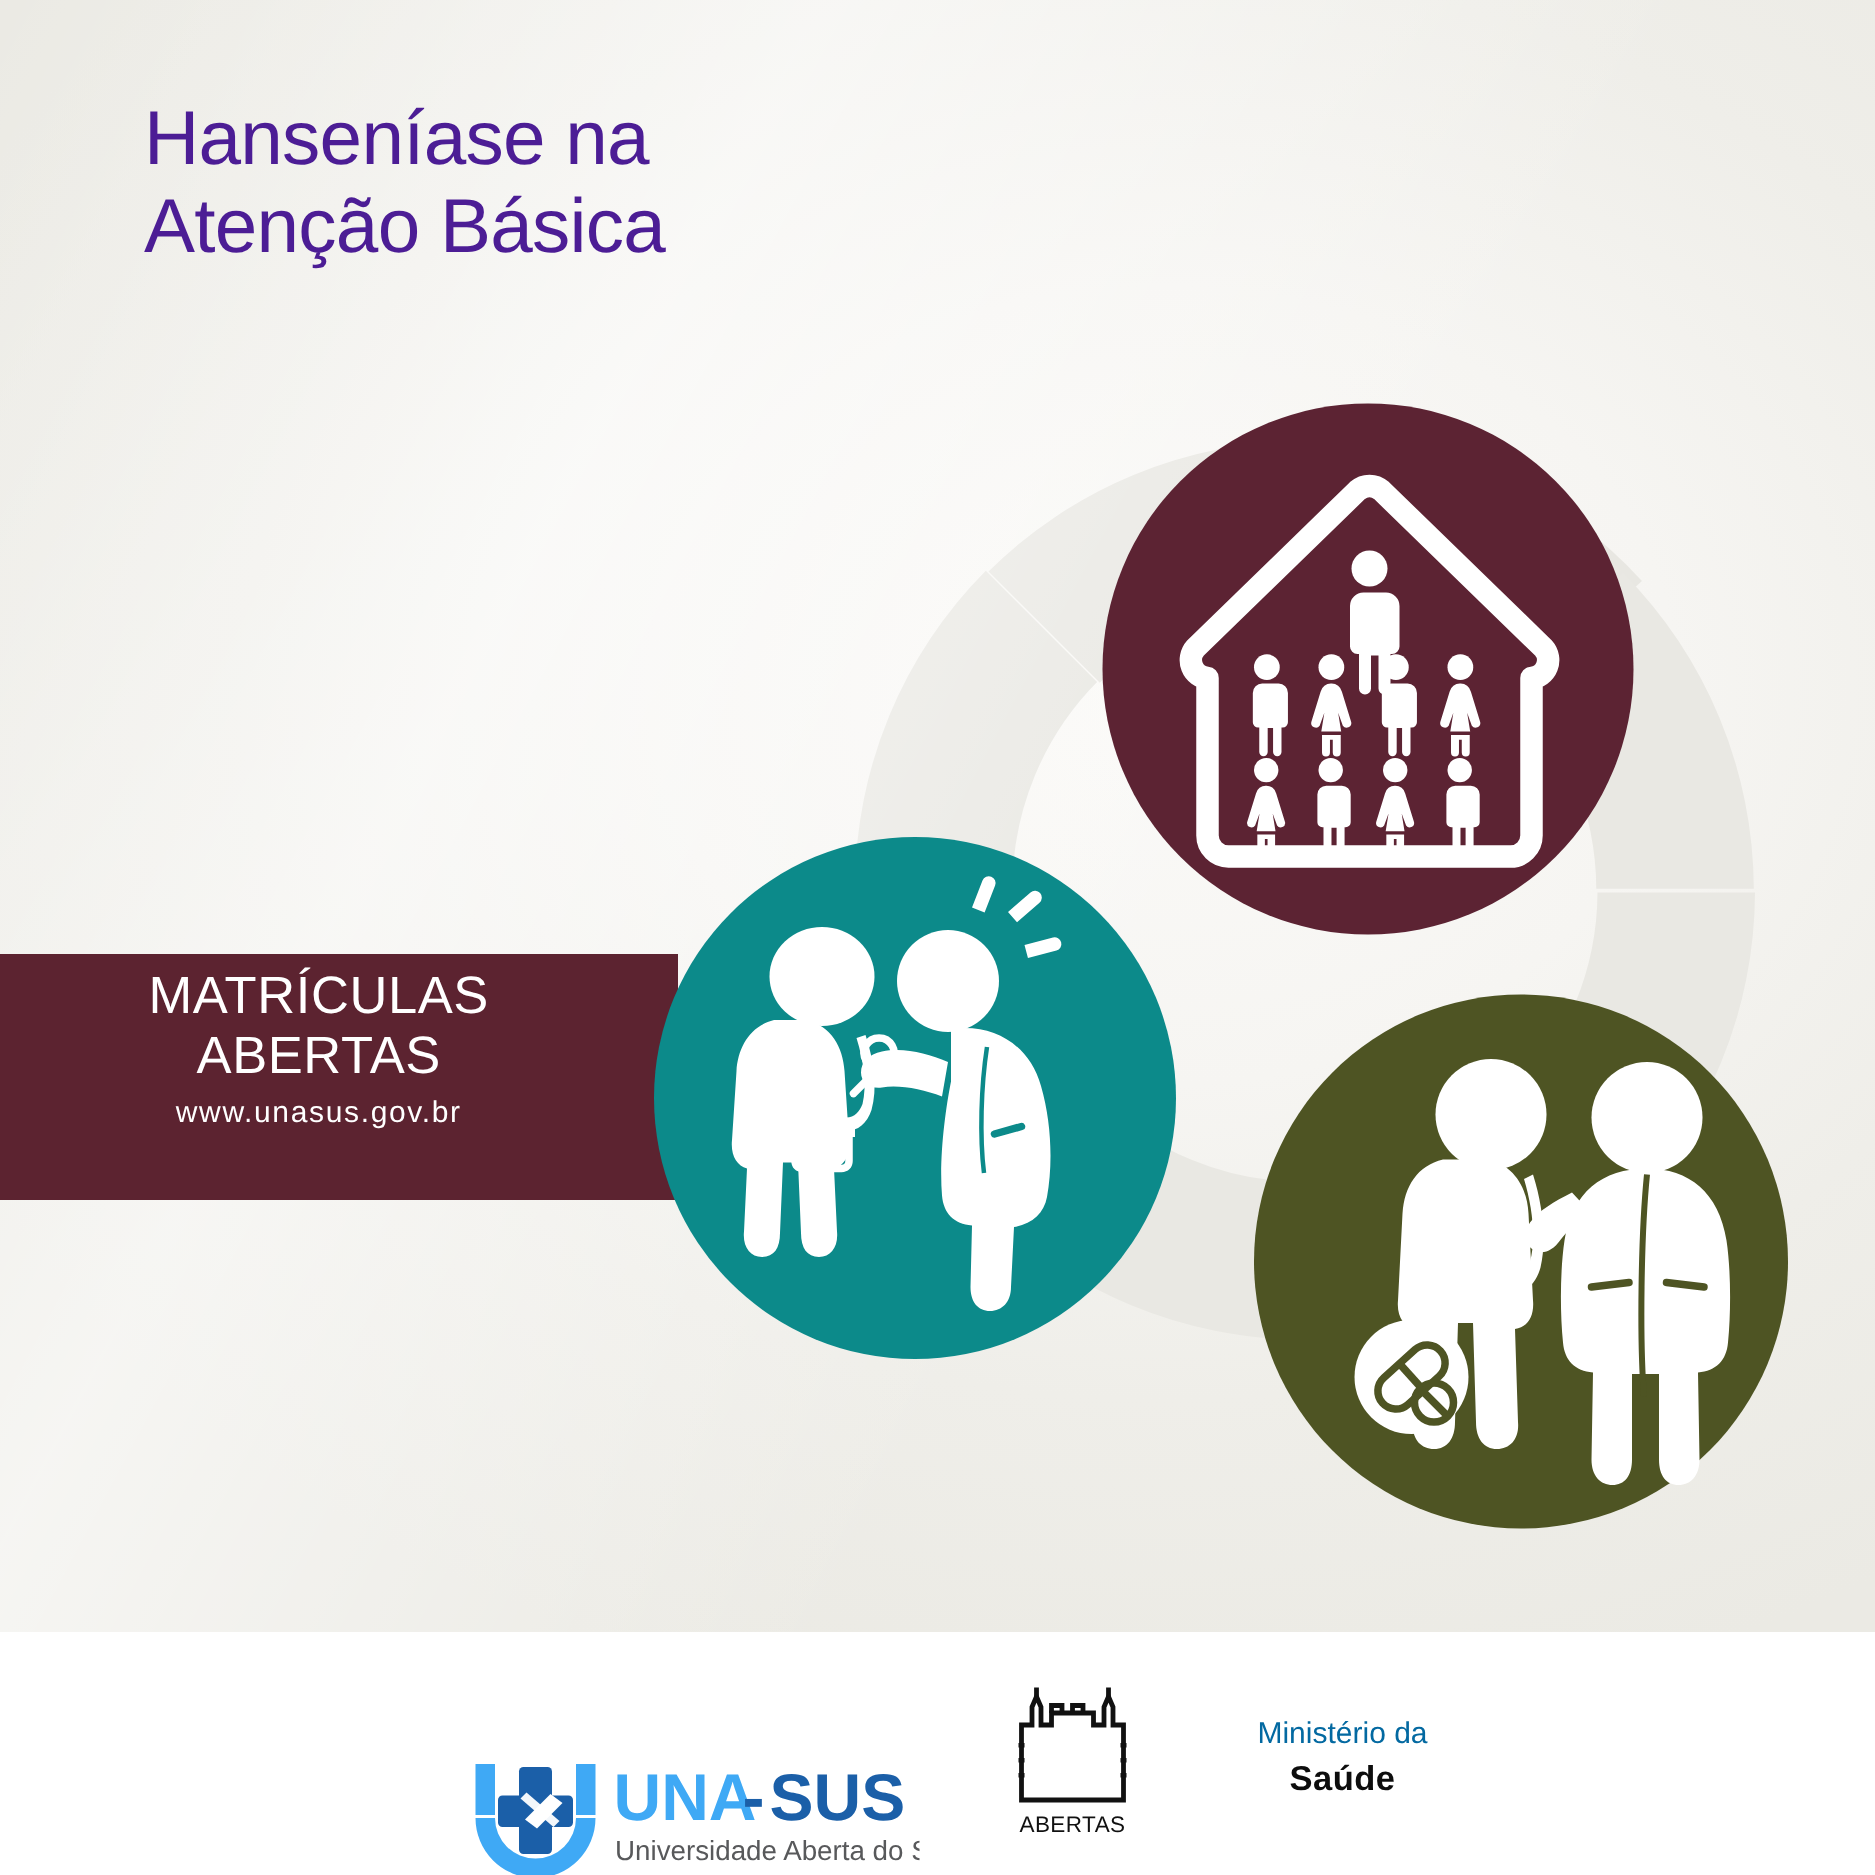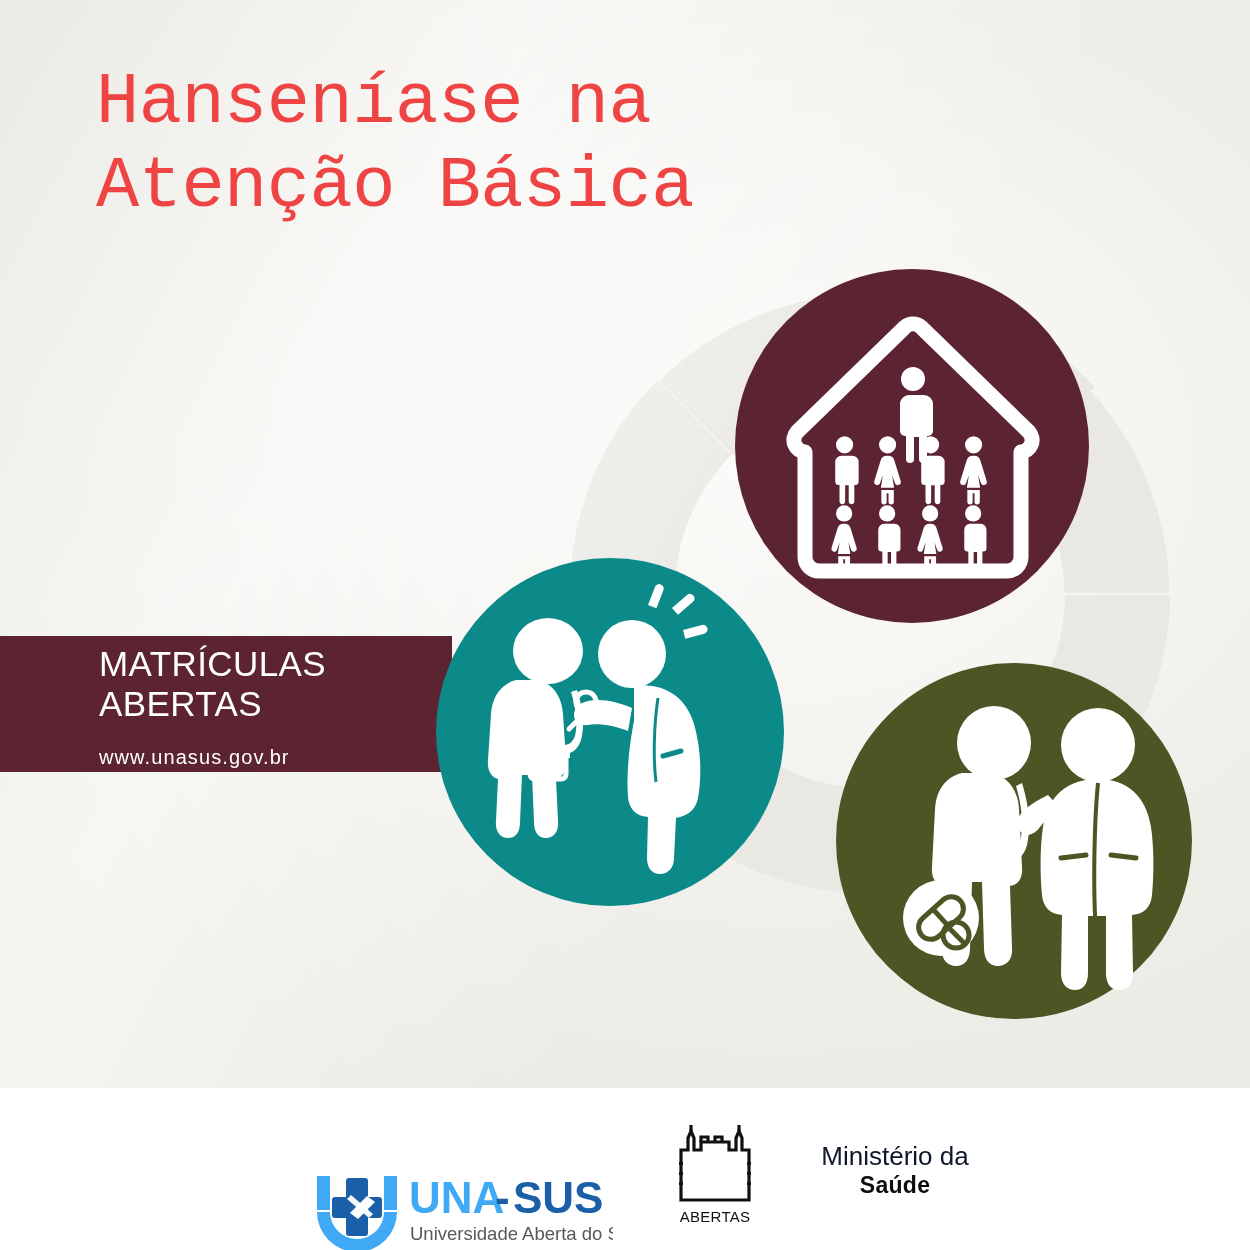--- a/index.html
+++ b/index.html
@@ -48,53 +48,53 @@
     top: 268px;
     width: 650px;
     height: 650px;
   }
 
   
   .title {
     position: absolute;
     left: 96px;
     top: 62px;
-    color: #ef4444;
-    font-size: 72px;
+    color: #4c1d95;
+    font-size: 51px;
     line-height: 1.16;
     font-weight: 400;
     letter-spacing: -0.5px;
     white-space: pre-line;
-    font-family: Liberation Mono, monospace;
   }
 
   
   .banner {
     position: absolute;
     left: 0;
     top: 636px;
     width: 452px;
-    height: 136px;
+    height: 164px;
     background: #5C2330;
+    text-align: center;
   }
   .banner-inner {
     position: absolute;
     left: 99px;
     top: 8px;
     color: #ffffff;
   }
   .banner-line1,
   .banner-line2 {
     font-size: 35px;
     line-height: 40px;
     font-weight: 400;
     letter-spacing: 0.4px;
   }
   .banner-url {
-    margin-top: 22px;
+    margin-top: 7px;
     font-size: 20px;
     letter-spacing: 1.1px;
     font-weight: 400;
   }
 
   
   .circle {
     position: absolute;
     border-radius: 50%;
   }
@@ -118,21 +118,21 @@
     width: 356px;
     height: 356px;
     background: #4E5423;
   }
   .circle svg { display: block; width: 100%; height: 100%; }
 
   
   .logo-unasus { position: absolute; left: 313px; top: 1168px; width: 300px; height: 86px; }
   .logo-fiocruz { position: absolute; left: 668px; top: 1120px; width: 94px; height: 110px; }
   .logo-ms { position: absolute; left: 800px; top: 1142px; width: 190px; height: 66px; text-align: center; }
-  .ms-line1 { font-size: 26px; color: #0f172a; line-height: 28px; font-weight: 400; }
+  .ms-line1 { font-size: 20px; color: #0369a1; line-height: 28px; font-weight: 400; }
   .ms-line2 { font-size: 23px; color: #0d0d0d; line-height: 31px; font-weight: bold; letter-spacing: 0.3px; }
   .fiocruz-label {
     position: absolute;
     left: 0; top: 88px;
     width: 94px;
     text-align: center;
     font-size: 15px;
     letter-spacing: 0.3px;
     color: #111111;
     font-family: "Liberation Sans", sans-serif;

